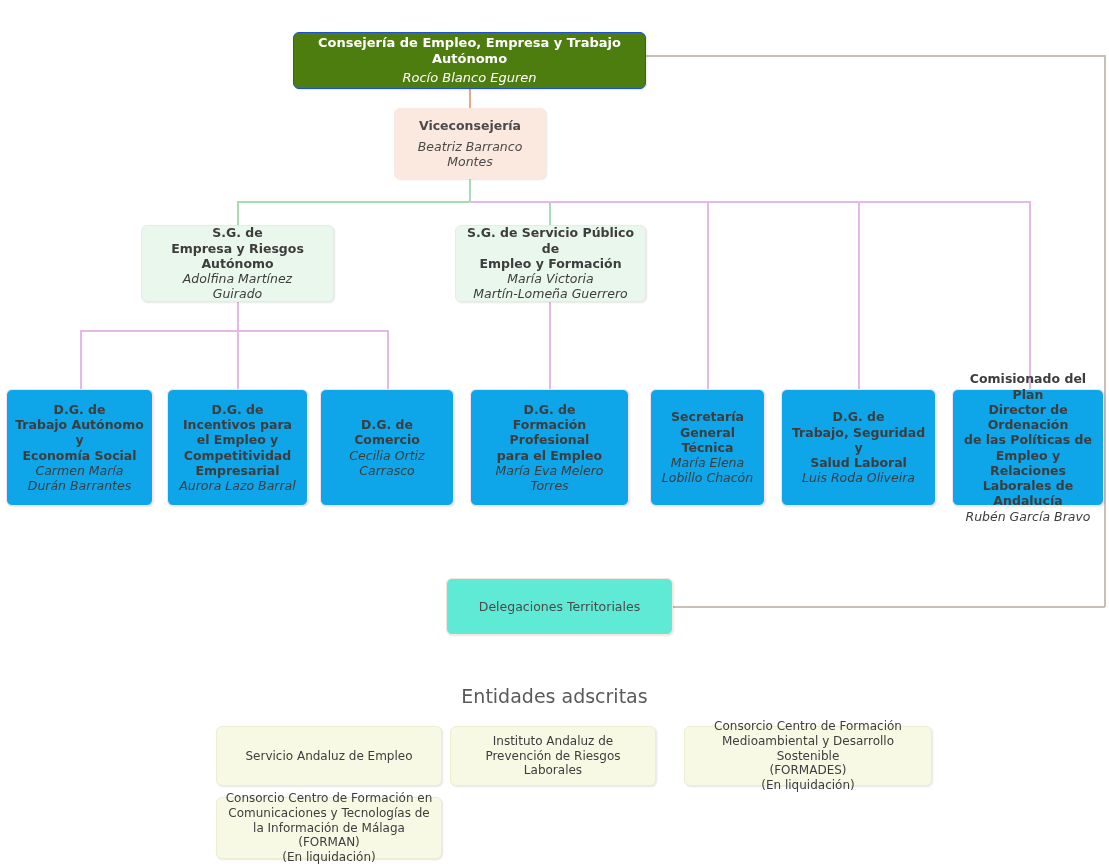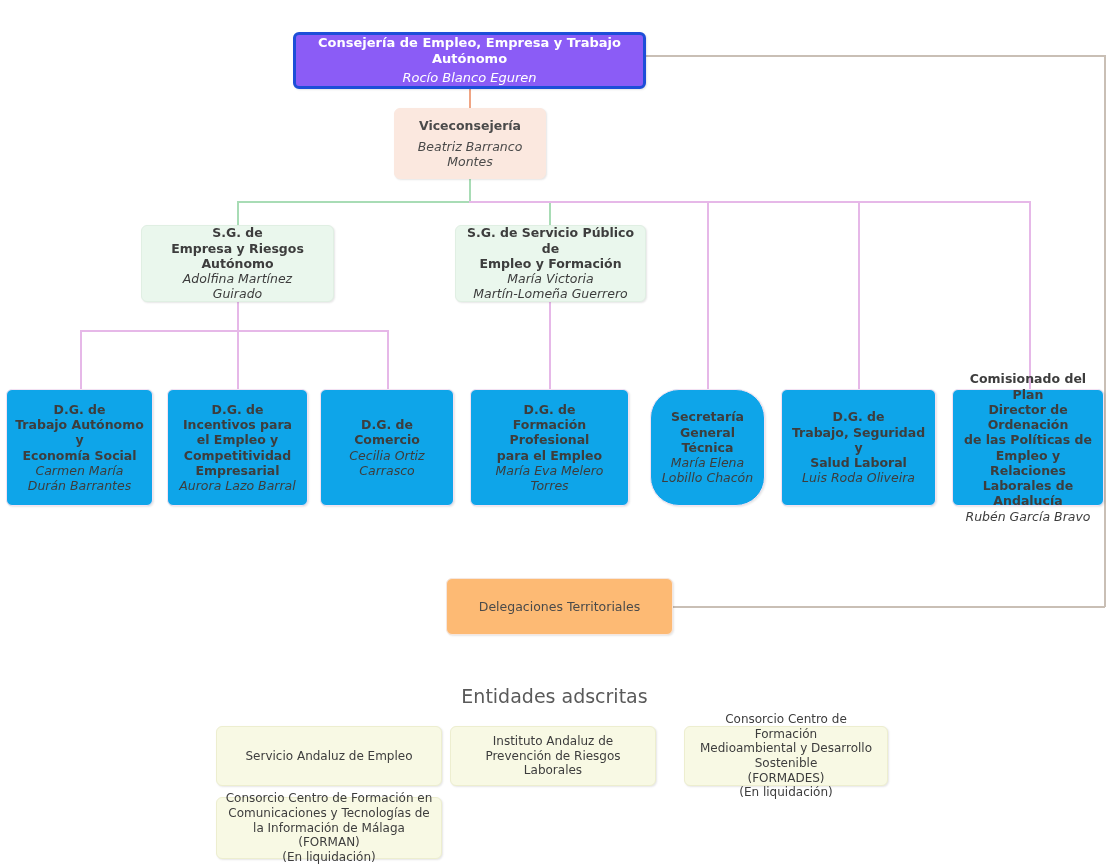--- a/index.html
+++ b/index.html
@@ -32,32 +32,32 @@
     justify-content:center;
     text-align:center;
     padding:6px 8px;
     box-shadow:1px 1px 2px rgba(0,0,0,.10);
     line-height:1.22;
   }
   .node .ttl{font-weight:bold;font-size:12.5px;white-space:pre-line;}
   .node .per{font-style:italic;font-size:12.5px;white-space:pre-line;}
 
   
-  .blue{background:#8b5cf6;color:#ffffff;border:3px solid #1d4ed8;}
+  .blue{background:#4d7c0f;color:#ffffff;border:1px solid #1d4ed8;}
   .blue .ttl{font-size:13px;}
   .blue .per{margin-top:4px;font-size:13px;font-style:italic;}
 
   .peach{background:#fbe8df;color:#4a4a4a;border:1px solid #fbe8df;}
   .peach .per{margin-top:6px;}
 
   .green{background:#eaf7ed;color:#3d3d3d;border:1px solid #e0efe3;}
 
   .pink{background:#0ea5e9;color:#3d3d3d;border:1px solid #f3e2f3;}
 
-  .plain{background:#fdba74;color:#4a4a4a;border:1px solid #f6e6dd;}
+  .plain{background:#5eead4;color:#4a4a4a;border:1px solid #f6e6dd;}
   .plain .ttl{font-weight:normal;font-size:12.5px;}
 
   .cream{background:#f8f9e4;color:#3d3d3d;border:1px solid #edeecf;}
   .cream .ttl{font-weight:normal;font-size:12px;}
 
   .section-title{
     position:absolute;
     font-size:19px;
     color:#5a5a5a;
     font-weight:normal;
@@ -143,21 +143,21 @@
   </div>
 
   <div class="node pink" style="left:470px;top:389px;width:159px;height:117px;">
     <div class="ttl">D.G. de
 Formación Profesional
 para el Empleo</div>
     <div class="per">María Eva Melero
 Torres</div>
   </div>
 
-  <div class="node pink" style="left:650px;top:389px;width:115px;height:117px;border-radius:29px;">
+  <div class="node pink" style="left:650px;top:389px;width:115px;height:117px;">
     <div class="ttl">Secretaría
 General
 Técnica</div>
     <div class="per">María Elena
 Lobillo Chacón</div>
   </div>
 
   <div class="node pink" style="left:781px;top:389px;width:155px;height:117px;">
     <div class="ttl">D.G. de
 Trabajo, Seguridad y
@@ -182,21 +182,21 @@
 
   <div class="node cream" style="left:216px;top:726px;width:226px;height:60px;">
     <div class="ttl">Servicio Andaluz de Empleo</div>
   </div>
 
   <div class="node cream" style="left:450px;top:726px;width:206px;height:60px;">
     <div class="ttl">Instituto Andaluz de
 Prevención de Riesgos Laborales</div>
   </div>
 
-  <div class="node cream" style="left:684px;top:726px;width:204px;height:60px;">
+  <div class="node cream" style="left:684px;top:726px;width:248px;height:60px;">
     <div class="ttl">Consorcio Centro de Formación
 Medioambiental y Desarrollo Sostenible
 (FORMADES)
 (En liquidación)</div>
   </div>
 
   <div class="node cream" style="left:216px;top:797px;width:226px;height:62px;">
     <div class="ttl">Consorcio Centro de Formación en
 Comunicaciones y Tecnologías de
 la Información de Málaga (FORMAN)

